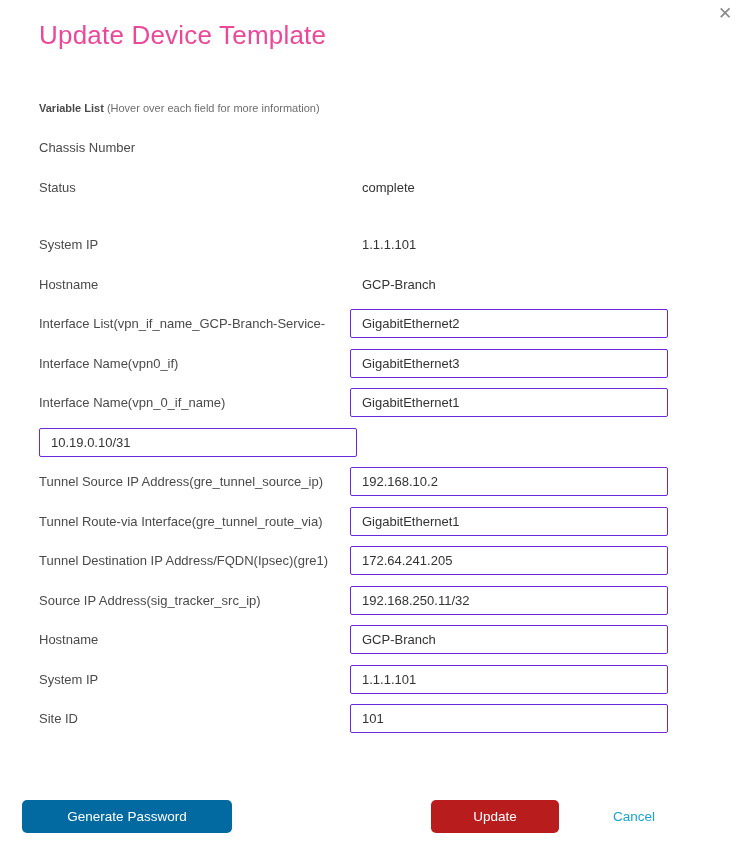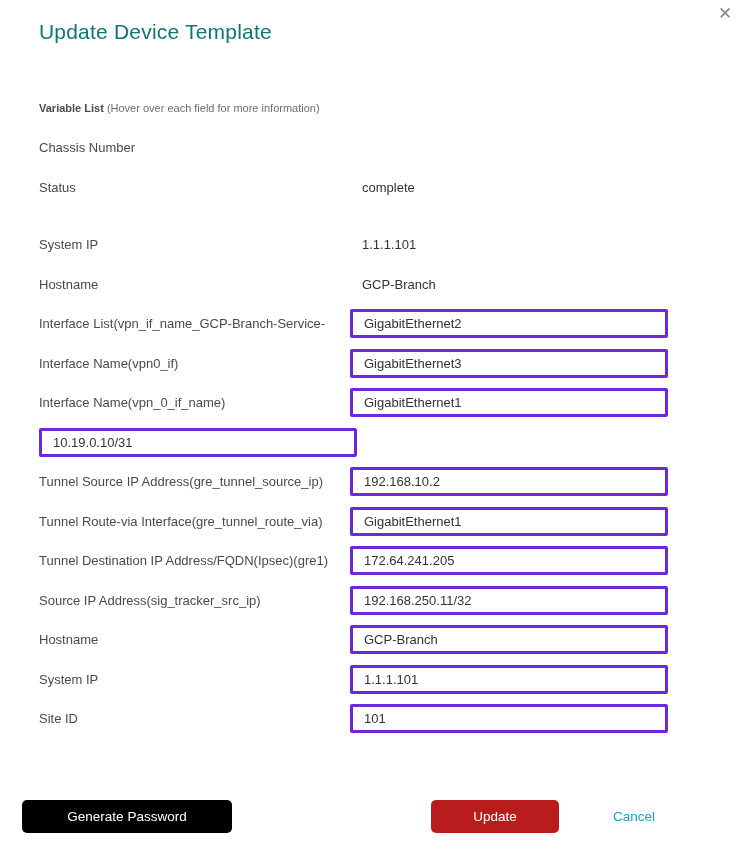--- a/index.html
+++ b/index.html
@@ -15,21 +15,21 @@
   .close-btn {
     position: absolute; top: 5px; right: 18px;
     width: 18px; height: 18px;
     font-size: 17px; line-height: 18px;
     color: #8a8a8a; text-align: center;
     cursor: pointer; font-weight: 300;
   }
 
   .title {
     position: absolute; top: 20px; left: 39px;
-    font-size: 21px; font-weight: 400; color: #0f766e;
+    font-size: 26px; font-weight: 400; color: #ec4899;
     letter-spacing: 0.2px;
   }
 
   .section-heading {
     position: absolute; top: 102px; left: 39px;
     font-size: 11px; color: #555;
     white-space: nowrap;
   }
   .section-heading .bold { font-weight: bold; color: #4a4a4a; }
   .section-heading .hint { font-weight: 400; color: #6e6e6e; }
@@ -49,21 +49,21 @@
   }
 
   .row-value {
     font-size: 13px; color: #333;
     padding-left: 12px;
     white-space: nowrap;
   }
 
   .row-input {
     width: 318px; height: 29px;
-    border: 3px solid #6d28d9; border-radius: 2px;
+    border: 1px solid #6d28d9; border-radius: 2px;
     background: #fff;
     font-family: "Liberation Sans", "DejaVu Sans", sans-serif;
     font-size: 13px; color: #333;
     padding: 0 11px;
     outline: none;
   }
 
   .footer {
     position: absolute; top: 800px; left: 0; width: 752px;
     display: flex; align-items: center;
@@ -157,18 +157,18 @@
         <div class="row-label">System IP</div>
         <input class="row-input" type="text" value="1.1.1.101" style="">
       </div>
       <div class="row">
         <div class="row-label">Site ID</div>
         <input class="row-input" type="text" value="101" style="">
       </div>
     </div>
 
   <div class="footer">
-    <button class="btn btn-generate" style="background: #000000;">Generate Password</button>
+    <button class="btn btn-generate" style="background: #0369a1;">Generate Password</button>
     <button class="btn btn-update" style="background: #b91c1c;">Update</button>
     <button class="cancel-link" style="color: rgb(27, 162, 206);">Cancel</button>
   </div>
 
 </div>
 
 </body></html>

